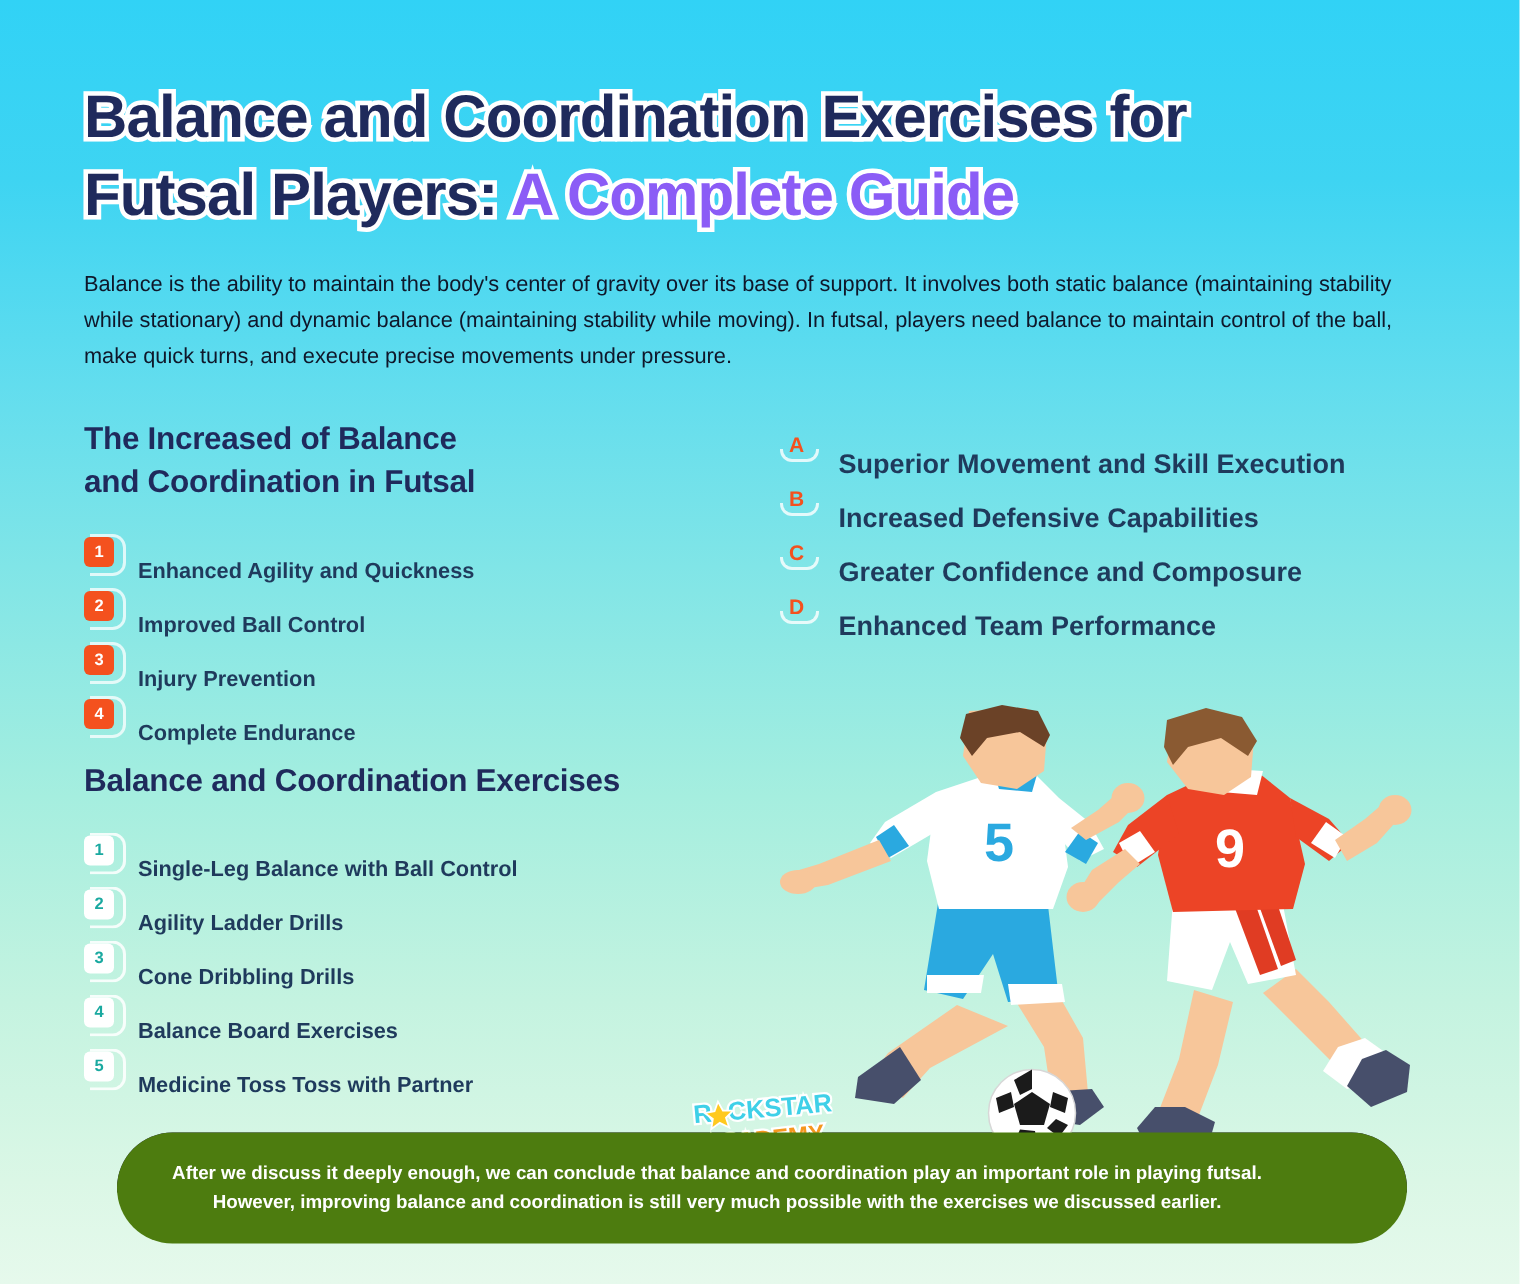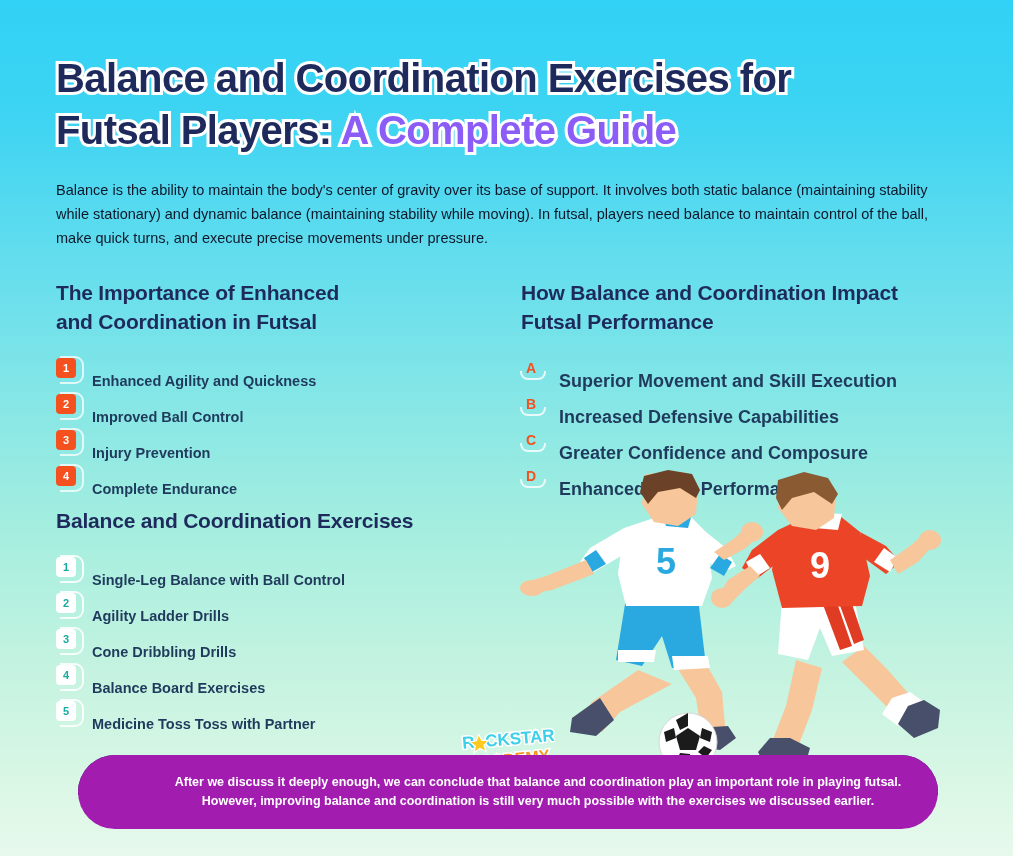--- a/index.html
+++ b/index.html
@@ -100,22 +100,22 @@
   
   .illo { position:absolute; left:520px; top:470px; width:460px; height:300px; }
 
   
   .logo { position:absolute; left:459px; top:727px; width:96px; height:44px; }
 
   
   .footer {
     position:absolute; left:78px; top:755px;
     width:860px; height:74px;
-    background:#a21caf; border-radius:37px;
-    display:flex; align-items:center; justify-content:flex-end;
+    background:#4d7c0f; border-radius:37px;
+    display:flex; align-items:center; justify-content:flex-start;
   }
   .footer-text {
     color:#ffffff; font-size:12.5px; font-weight:bold;
     line-height:19px; text-align:center; width:800px;
   }
   .ground {
     position:absolute; left:78px; top:755px; width:860px; height:40px;
     background:#211057; border-radius:37px 37px 0 0; z-index:-1;
   }
 </style>
@@ -126,21 +126,21 @@
 
   <div class="title-wrap">
     <div class="title-line">Balance and Coordination Exercises for</div>
     <div class="title-line"><span>Futsal Players: </span><span class="accent">A Complete Guide</span></div>
   </div>
 
   <p class="intro">Balance is the ability to maintain the body's center of gravity over its base of support. It involves both static balance (maintaining stability while stationary) and dynamic balance (maintaining stability while moving). In futsal, players need balance to maintain control of the ball, make quick turns, and execute precise movements under pressure.</p>
 
   <div class="col-left">
     <div class="sec-head">
-      <div>The Importance of Enhanced</div>
+      <div>The Increased of Balance</div>
       <div>and Coordination in Futsal</div>
     </div>
     <ul class="list">
       <li class="row">
         <span class="badge-num">1</span>
         <span class="row-label">Enhanced Agility and Quickness</span>
       </li>
       <li class="row">
         <span class="badge-num">2</span>
         <span class="row-label">Improved Ball Control</span>
@@ -150,24 +150,20 @@
         <span class="row-label">Injury Prevention</span>
       </li>
       <li class="row">
         <span class="badge-num">4</span>
         <span class="row-label">Complete Endurance</span>
       </li>
     </ul>
   </div>
 
   <div class="col-right">
-    <div class="sec-head">
-      <div>How Balance and Coordination Impact</div>
-      <div>Futsal Performance</div>
-    </div>
     <ul class="list">
       <li class="row">
         <span class="badge-letter">A</span>
         <span class="row-label">Superior Movement and Skill Execution</span>
       </li>
       <li class="row">
         <span class="badge-letter">B</span>
         <span class="row-label">Increased Defensive Capabilities</span>
       </li>
       <li class="row">

